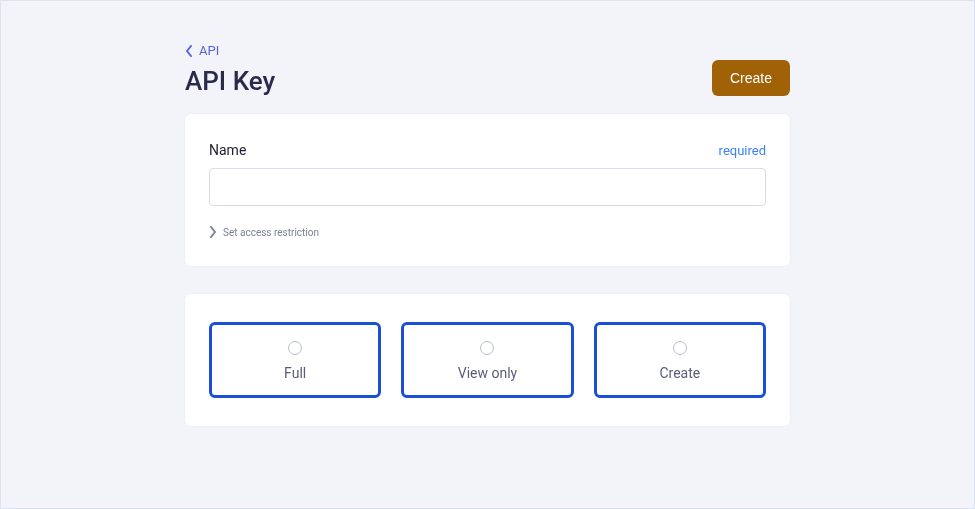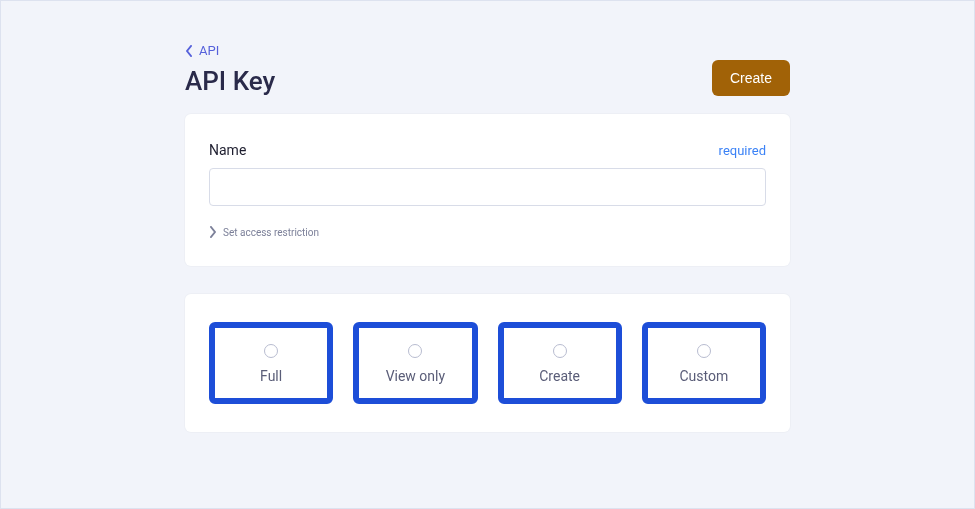--- a/index.html
+++ b/index.html
@@ -101,21 +101,21 @@
   font-weight: 500;
   color: #2a2a4a;
   margin-bottom: 22px;
 }
 .perm-grid {
   display: flex;
   gap: 20px;
 }
 .perm-card {
   flex: 1;
-  border: 6px solid #1d4ed8;
+  border: 3px solid #1d4ed8;
   border-radius: 6px;
   padding: 16px 8px 14px;
   display: flex;
   flex-direction: column;
   align-items: center;
   gap: 10px;
   cursor: pointer;
 }
 .radio-circle {
   width: 14px;
@@ -165,19 +165,15 @@
         <span class="perm-label">Full</span>
       </div>
       <div class="perm-card">
         <div class="radio-circle"></div>
         <span class="perm-label">View only</span>
       </div>
       <div class="perm-card">
         <div class="radio-circle"></div>
         <span class="perm-label">Create</span>
       </div>
-      <div class="perm-card">
-        <div class="radio-circle"></div>
-        <span class="perm-label">Custom</span>
-      </div>
     </div>
   </div>
 </div>
 
 </body></html>

